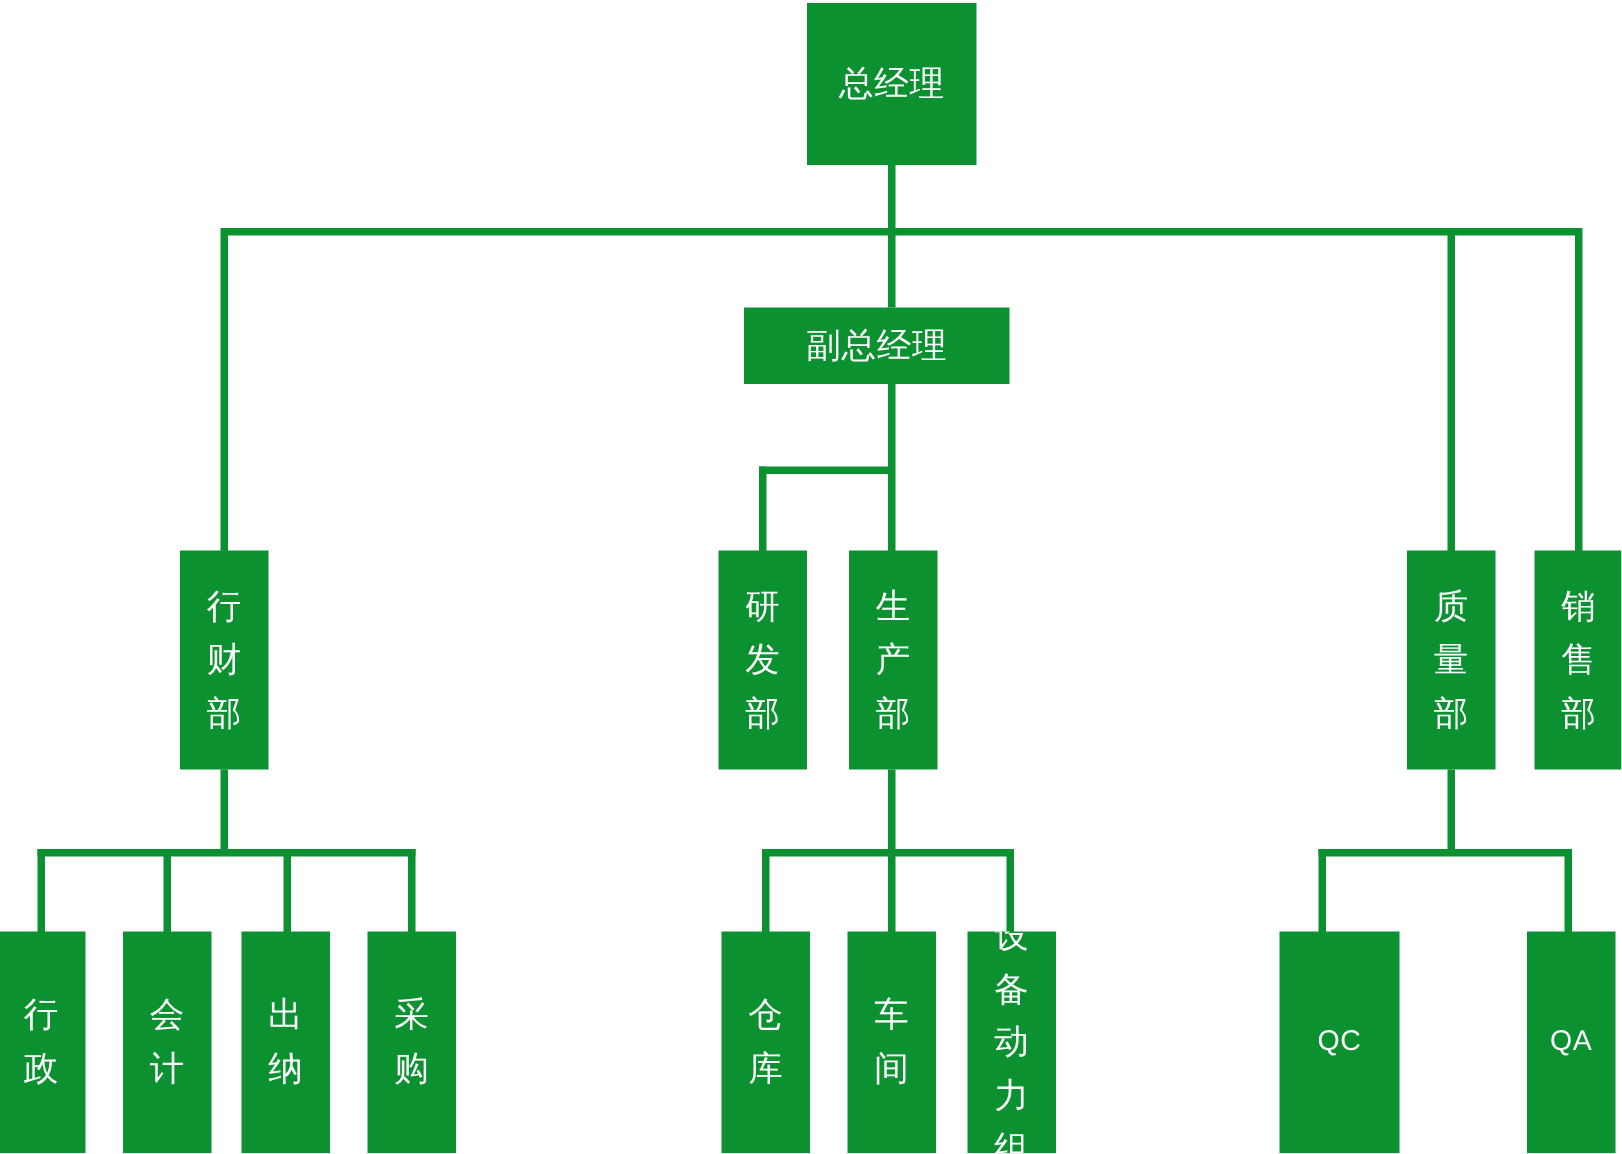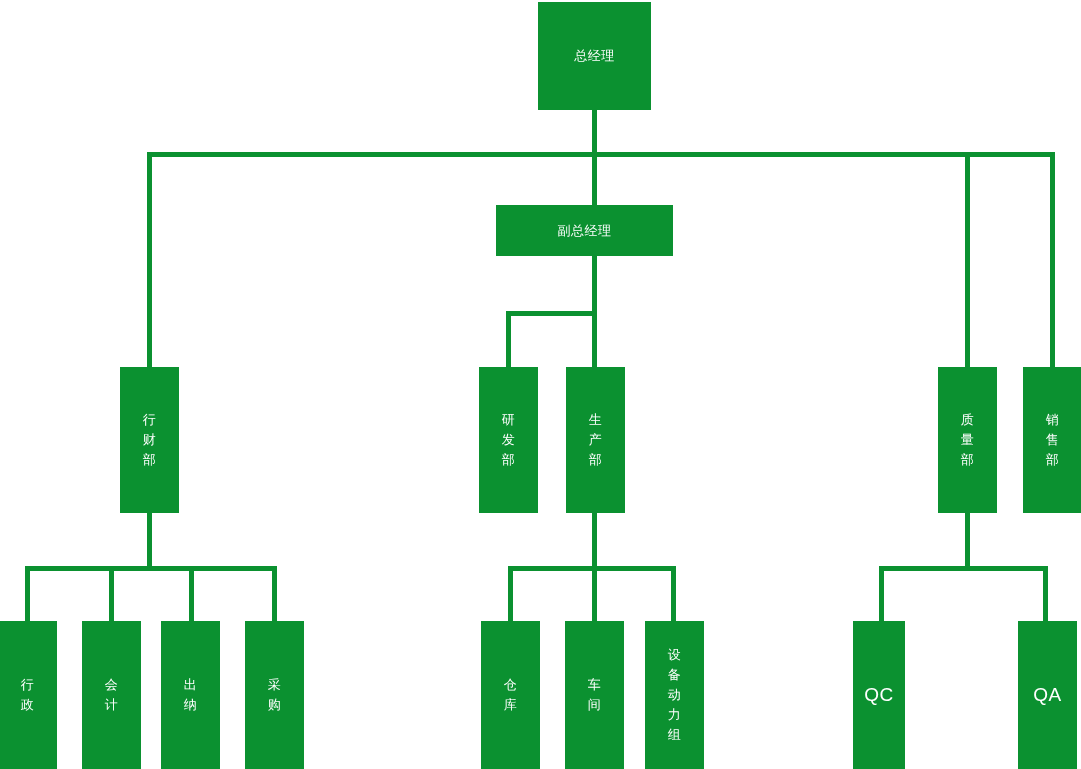--- a/index.html
+++ b/index.html
@@ -30,21 +30,21 @@
     color: #ffffff;
     box-sizing: border-box;
     display: flex;
     align-items: center;
     justify-content: center;
     text-align: center;
     overflow: hidden;
   }
   .node .label {
     display: block;
-    font-size: 13px;
+    font-size: 23px;
     line-height: 1.35;
     letter-spacing: 0.5px;
     color: #ffffff;
     white-space: pre;
   }
   
   .node.horiz .label {
     writing-mode: horizontal-tb;
   }
   
@@ -167,21 +167,21 @@
   </div>
 
   <div class="node vert" style="left:645px; top:621px; width:59px; height:148px;">
     <span class="label">设
 备
 动
 力
 组</span>
   </div>
 
-  <div class="node horiz latin" style="left:853px; top:621px; width:52px; height:148px;text-align:center;">
+  <div class="node horiz latin" style="left:853px; top:621px; width:80px; height:148px;text-align:center;">
     <span class="label">QC</span>
   </div>
 
   <div class="node horiz latin" style="left:1018px; top:621px; width:59px; height:148px;">
     <span class="label">QA</span>
   </div>
 
 </div>
 
 </body></html>

